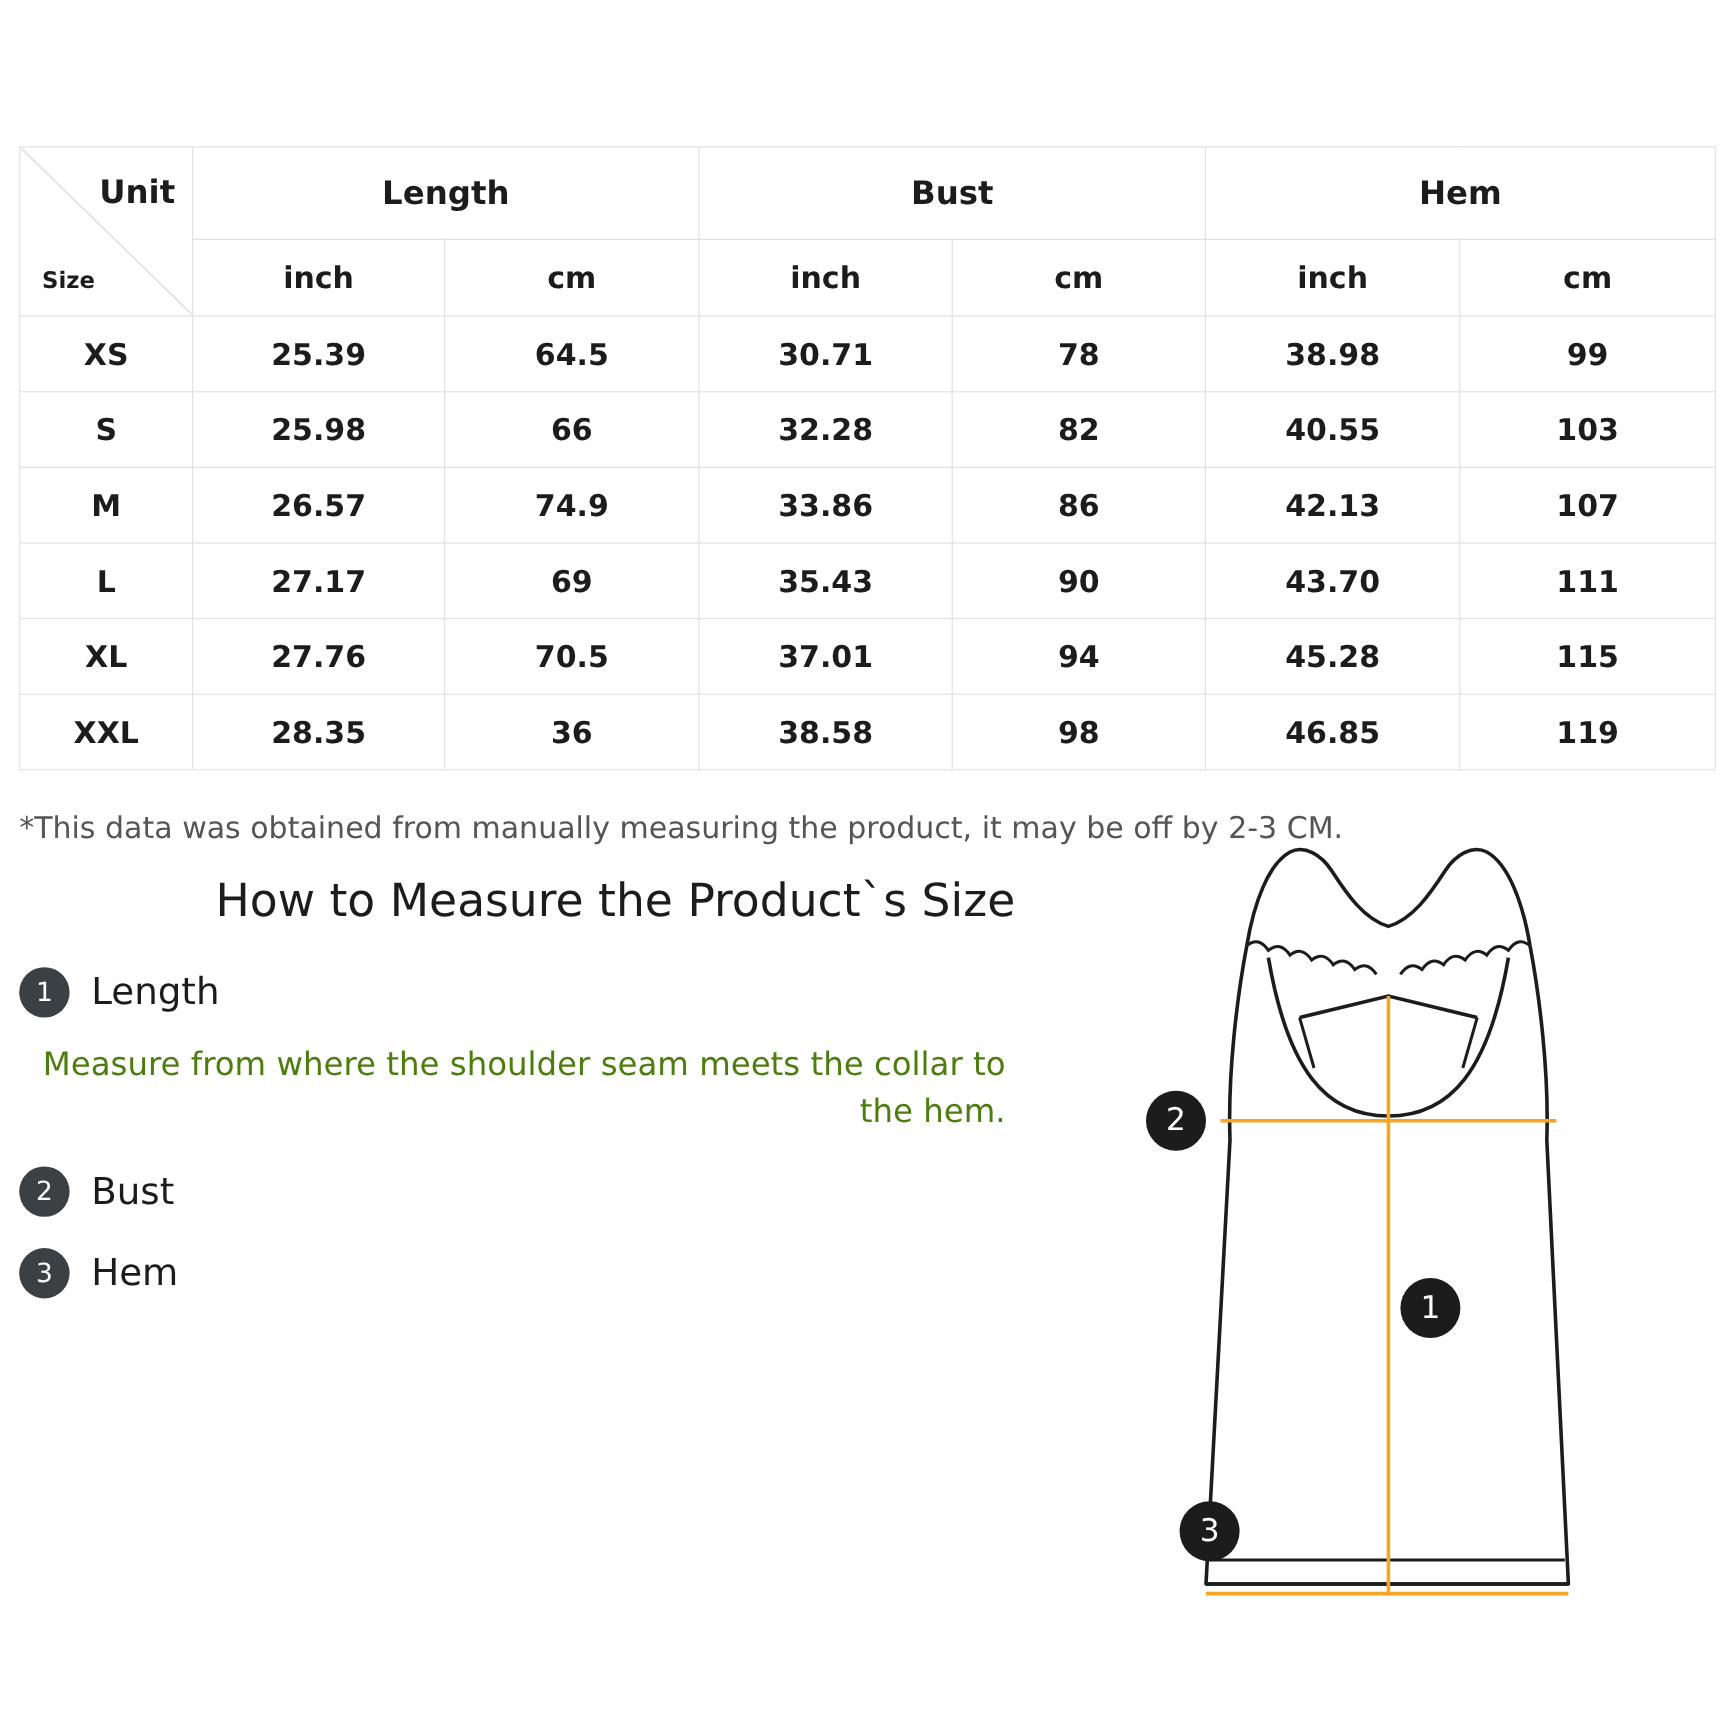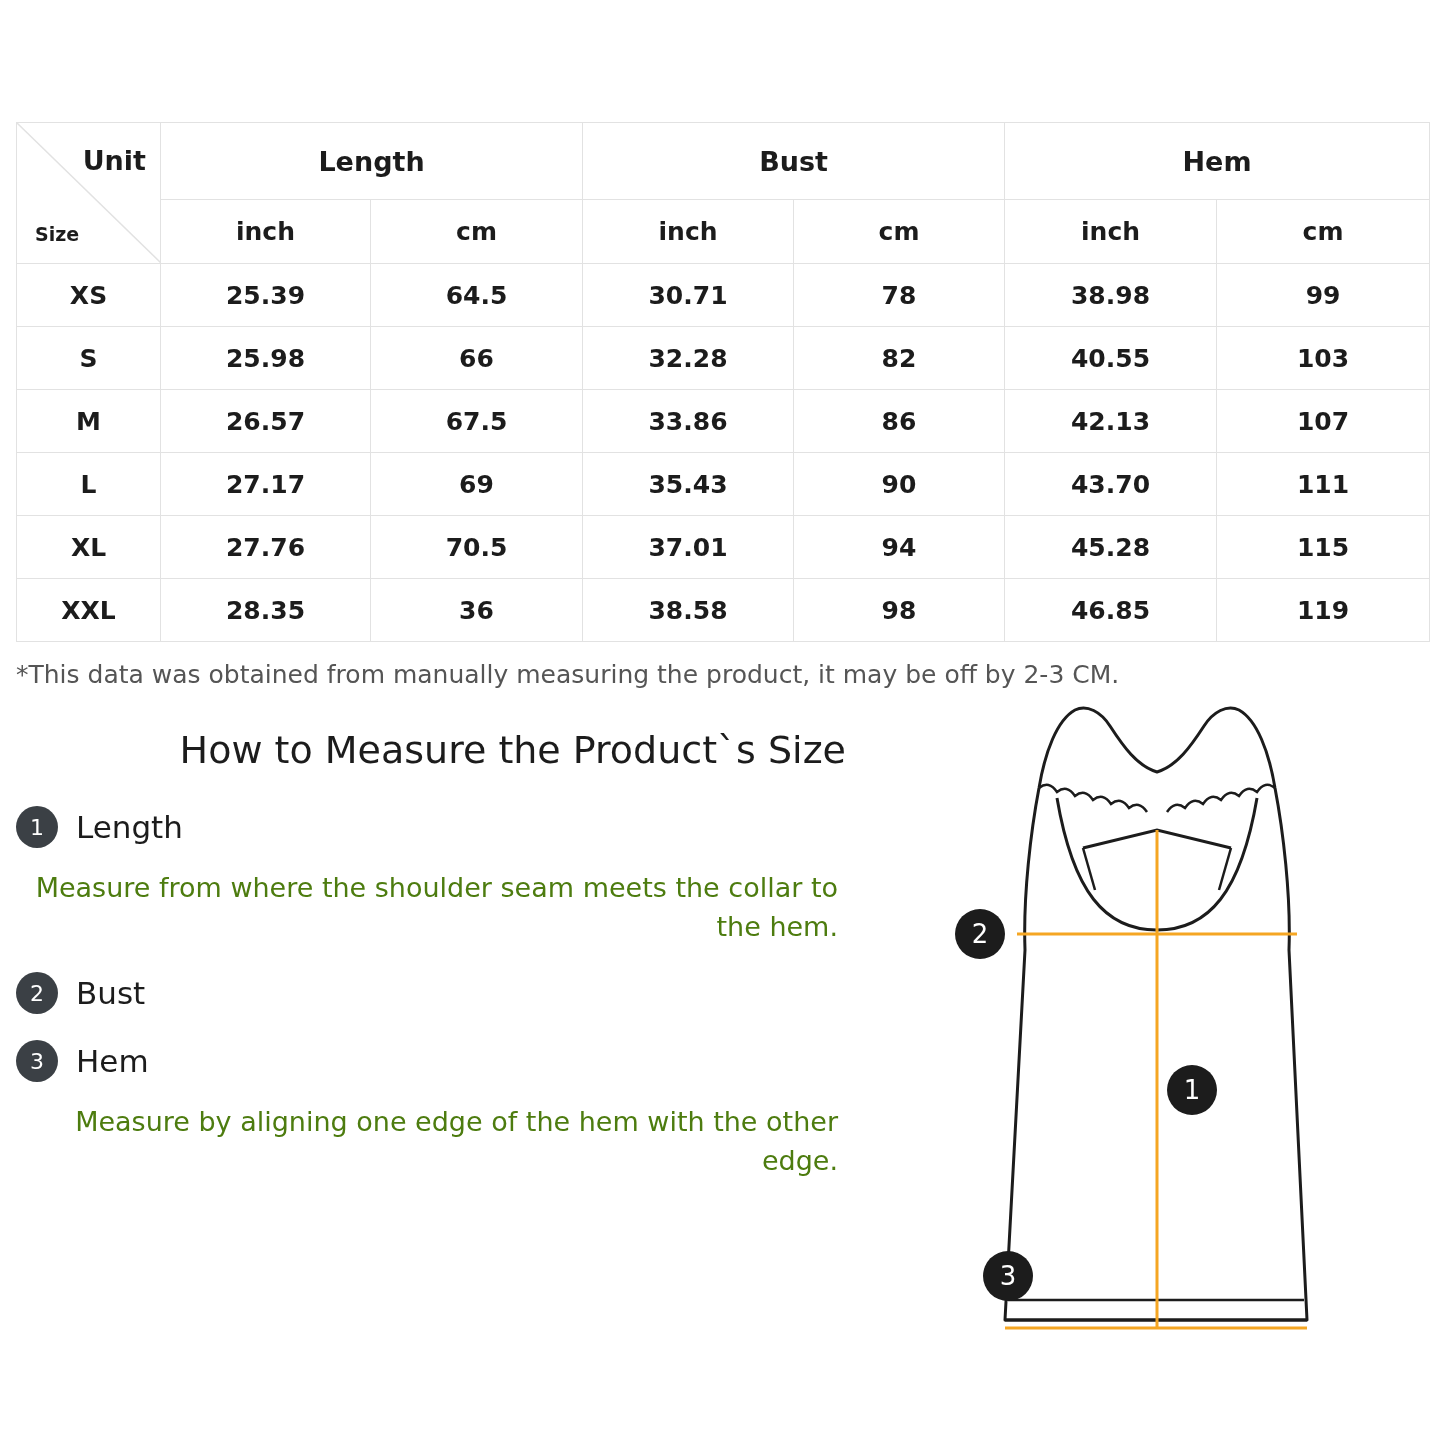--- a/index.html
+++ b/index.html
@@ -69,21 +69,21 @@
     font-weight: bold;
   }
   .sub-head td {
     font-size: 25px;
     font-weight: bold;
     height: 66px;
   }
   .note {
     position: absolute;
     left: 16px;
-    top: 660px;
+    top: 675px;
     font-size: 25px;
     color: #555555;
     font-family: "DejaVu Sans", sans-serif;
   }
 
   
   .howto {
     position: absolute;
     left: 16px;
     top: 728px;
@@ -205,21 +205,21 @@
         <td>25.98</td>
         <td>66</td>
         <td>32.28</td>
         <td>82</td>
         <td>40.55</td>
         <td>103</td>
       </tr>
       <tr>
         <td>M</td>
         <td>26.57</td>
-        <td>67.5</td>
+        <td>74.9</td>
         <td>33.86</td>
         <td>86</td>
         <td>42.13</td>
         <td>107</td>
       </tr>
       <tr>
         <td>L</td>
         <td>27.17</td>
         <td>69</td>
         <td>35.43</td>
@@ -262,21 +262,20 @@
 
   <div class="step-head">
     <div class="badge">2</div>
     <div class="step-title">Bust</div>
   </div>
 
   <div class="step-head">
     <div class="badge">3</div>
     <div class="step-title">Hem</div>
   </div>
-  <div class="step-body">Measure by aligning one edge of the hem with the other edge.</div>
 </div>
 
 <div class="diagram">
   <svg width="520" height="710" viewBox="0 0 520 710">
 
     <path d="M120 270
              C118 215, 126 150, 134 108
              C140 72, 152 40, 170 30
              C182 24, 196 32, 205 46
              C218 66, 232 86, 252 92

